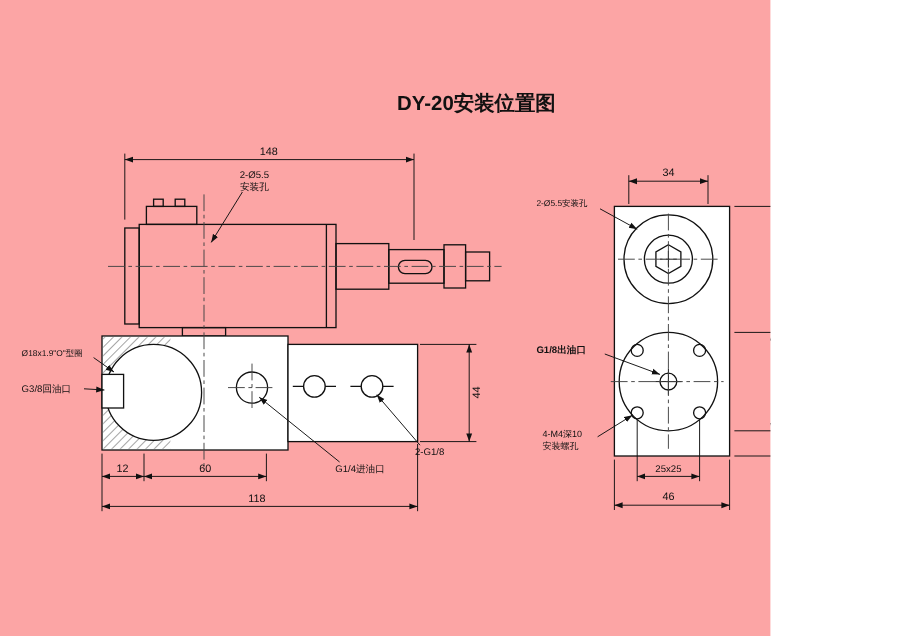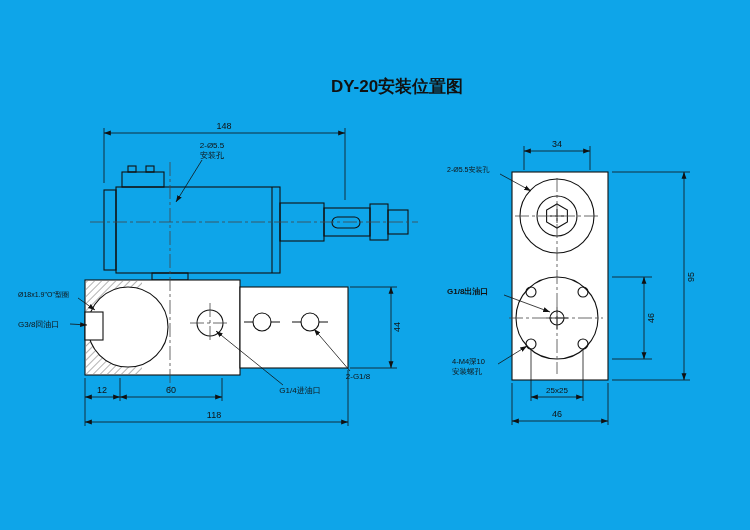--- a/index.html
+++ b/index.html
@@ -1,16 +1,16 @@
 <!DOCTYPE html>
 <html><head>
 <meta charset="utf-8">
 <style>
   html,body{margin:0;padding:0;background:#ffffff;}
-  .sheet{position:relative;width:750px;height:530px;background:#0ea5e9;overflow:hidden;
+  .sheet{position:relative;width:642px;height:530px;background:#fca5a5;overflow:hidden;
          font-family:"Liberation Sans",sans-serif;}
   svg text{font-family:"Liberation Sans",sans-serif;fill:#111;}
 </style>
 </head>
 <body>
 
 <div class="sheet">
 <svg width="750" height="530" viewBox="0 0 750 530">
   <defs>
     <marker id="arr" viewBox="0 0 10 10" refX="9.5" refY="5" markerWidth="9" markerHeight="9" orient="auto-start-reverse">

